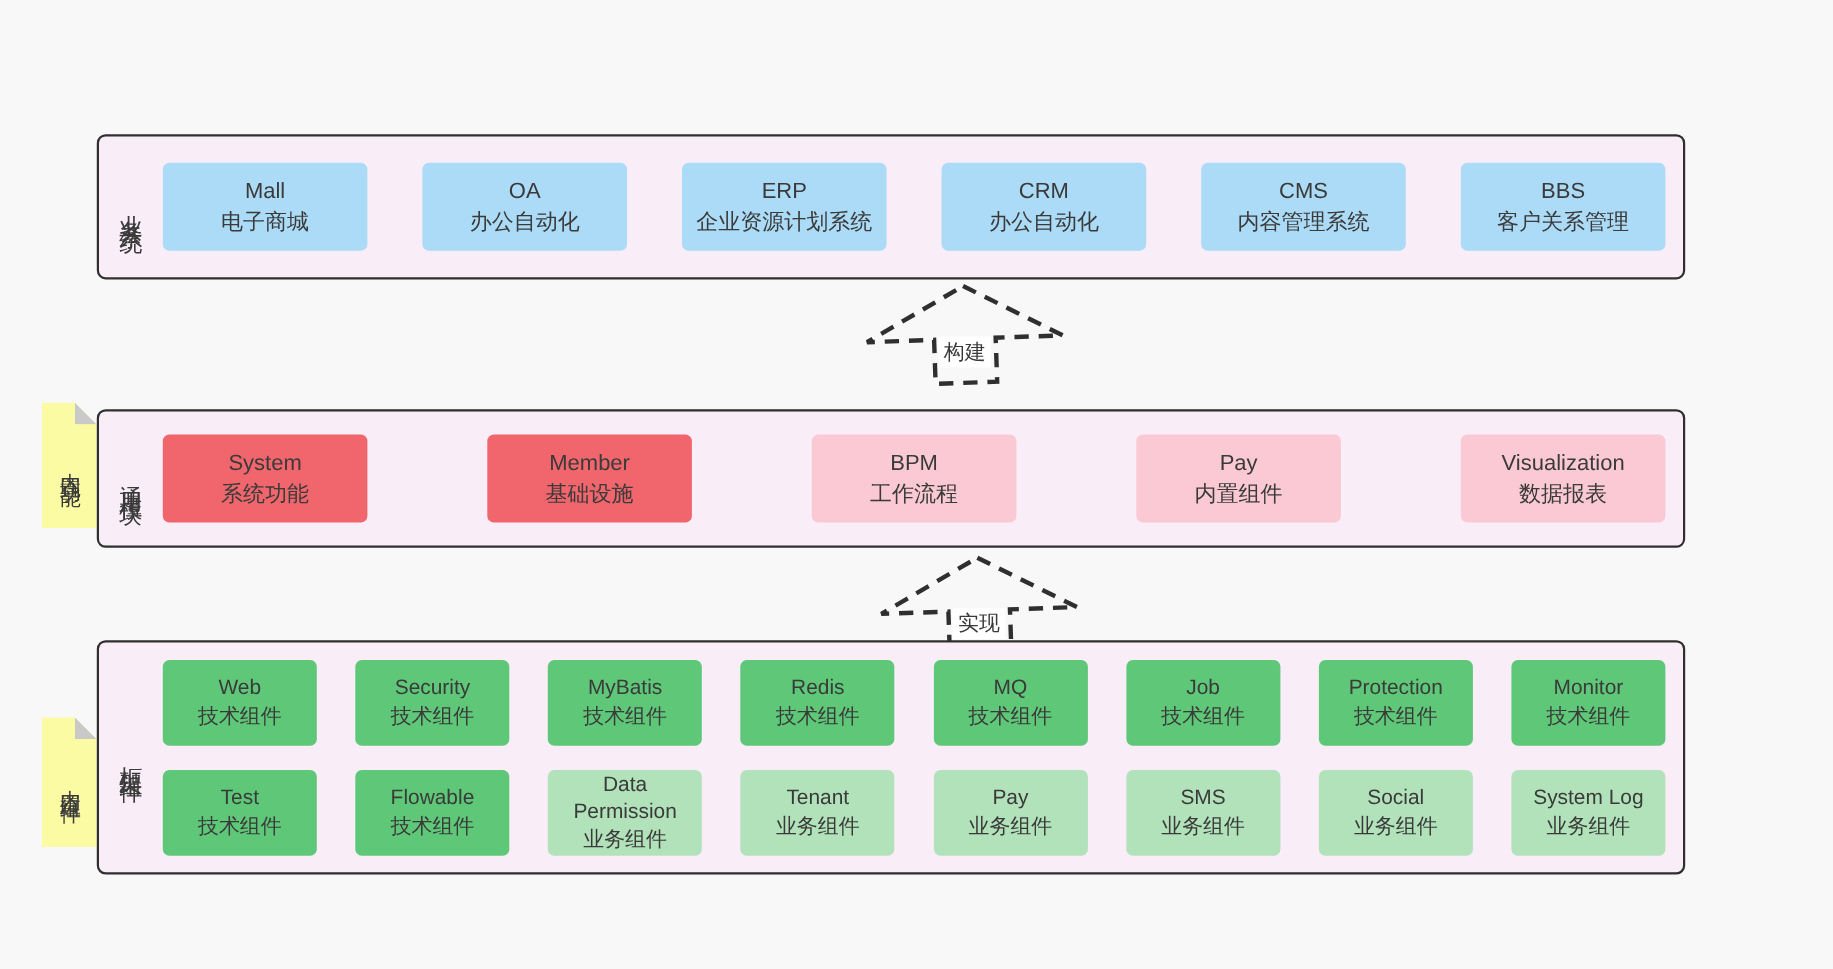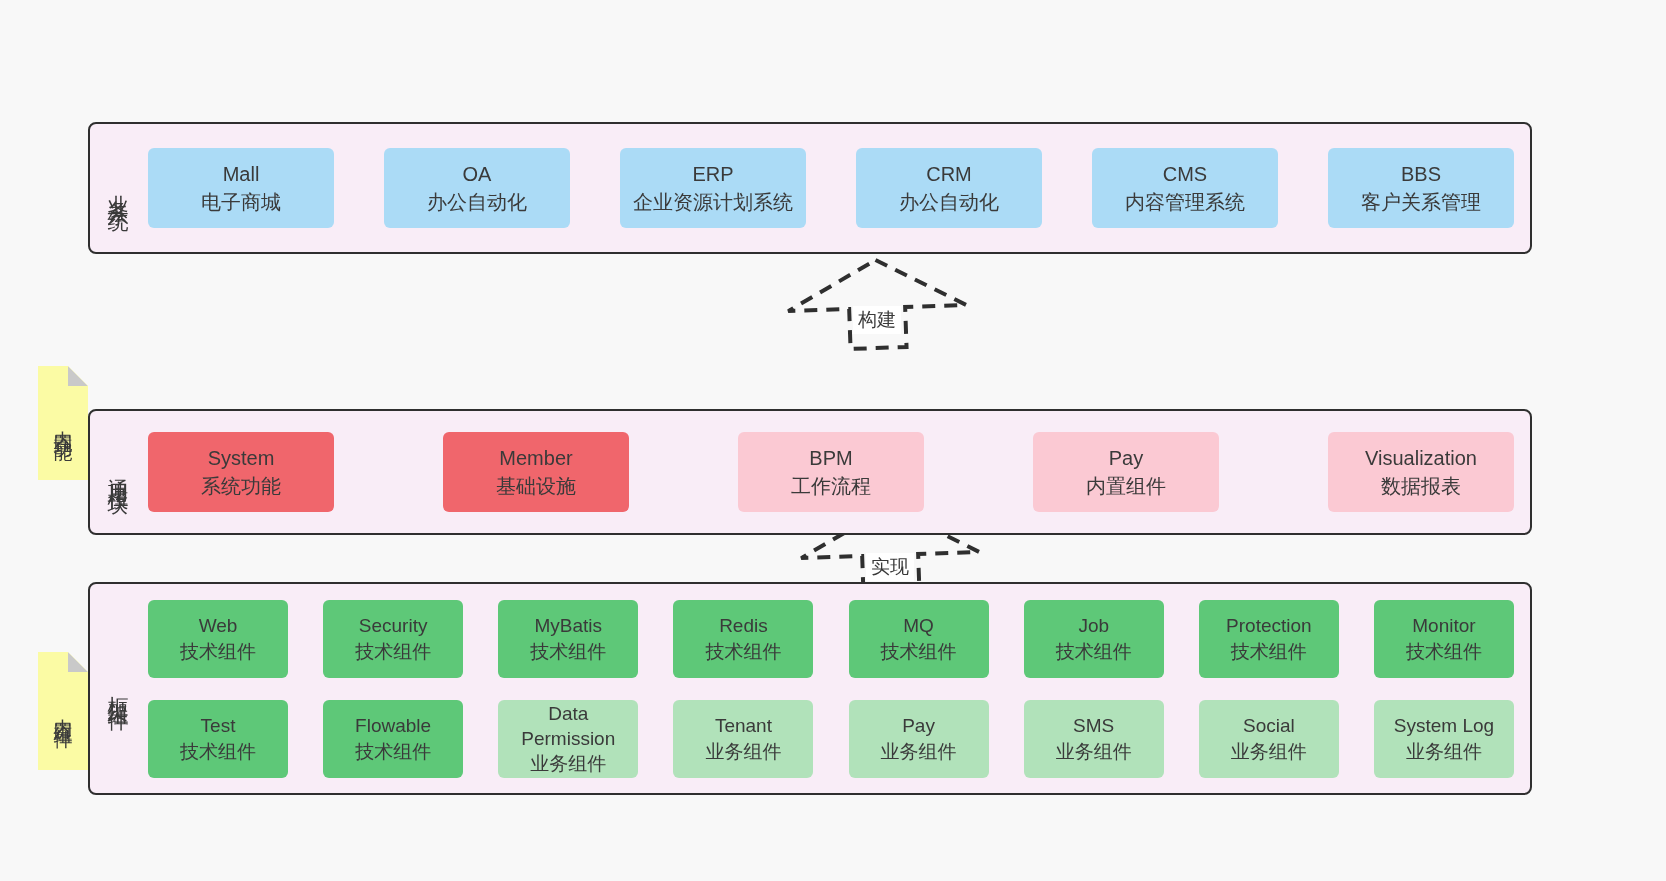--- a/index.html
+++ b/index.html
@@ -10,21 +10,21 @@
     color:var(--text,#3a3a3a);
     overflow:hidden;
   }
   .container {
     position:absolute; left:88px; width:1444px;
     background:var(--container_bg,#f9edf7);
     border:2px solid var(--container_border,#2f2f2f);
     border-radius:8px; box-sizing:border-box; z-index:2;
   }
   #layer-business   { top:122px; height:132px; }
-  #layer-modules    { top:372px; height:126px;margin-top:37px; }
+  #layer-modules    { top:372px; height:126px; }
   #layer-components { top:582px; height:213px;padding-left:36px; }
 
   .v-label {
     position:absolute; left:0; top:0; bottom:0; width:56px;
     display:flex; align-items:center; justify-content:center;
     writing-mode:vertical-rl; text-orientation:upright;
     font-size:21px; letter-spacing:5px; color:var(--text,#3a3a3a);
   }
   .rows {
     position:absolute; left:58px; right:16px; top:0; bottom:0;

